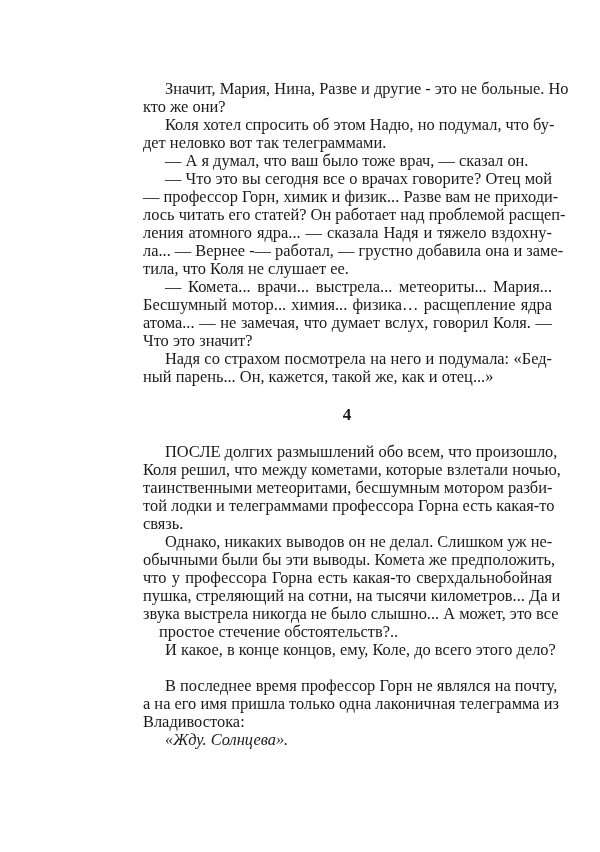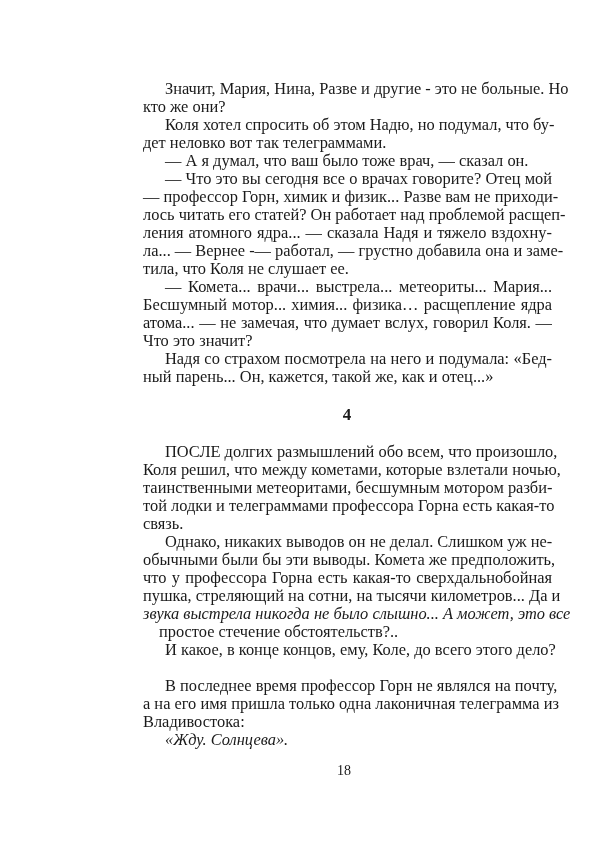--- a/index.html
+++ b/index.html
@@ -115,36 +115,33 @@
         <div class="line" style="top: 461px;">Коля решил, что между кометами, которые взлетали ночью,</div>
         <div class="line" style="top: 479px;">таинственными метеоритами, бесшумным мотором разби-</div>
         <div class="line" style="top: 497px;">той лодки и телеграммами профессора Горна есть какая-то</div>
         <div class="line last" style="top: 515px;">связь.</div>
       </div>
       <div>
         <div class="line indent" style="top: 533px;">Однако, никаких выводов он не делал. Слишком уж не-</div>
         <div class="line" style="top: 551px;">обычными были бы эти выводы. Комета же предположить,</div>
         <div class="line" style="top: 569px;">что у профессора Горна есть какая-то сверхдальнобойная</div>
         <div class="line" style="top: 587px;">пушка, стреляющий на сотни, на тысячи километров... Да и</div>
-        <div class="line" style="top: 605px; font-style: italic;">звука выстрела никогда не было слышно... А может, это все</div>
+        <div class="line" style="top: 605px;">звука выстрела никогда не было слышно... А может, это все</div>
         <div class="line last" style="top: 623px; margin-left: 16px;">простое стечение обстоятельств?..</div>
       </div>
       <div>
         <div class="line indent" style="top: 641px;">И какое, в конце концов, ему, Коле, до всего этого дело?</div>
       </div>
       <div>
         <div class="line indent" style="top: 677px;">В последнее время профессор Горн не являлся на почту,</div>
         <div class="line" style="top: 695px;">а на его имя пришла только одна лаконичная телеграмма из</div>
         <div class="line last" style="top: 713px;">Владивостока:</div>
       </div>
       <div>
         <div class="line indent last italic" style="top: 731px;">«Жду. Солнцева».</div>
       </div>
     </div>
 
   <div class="chapter-number">
     <span>4</span>
   </div>
 
-  <div class="page-number">
-    <span>18</span>
-  </div>
 </div>
 
 </body></html>

